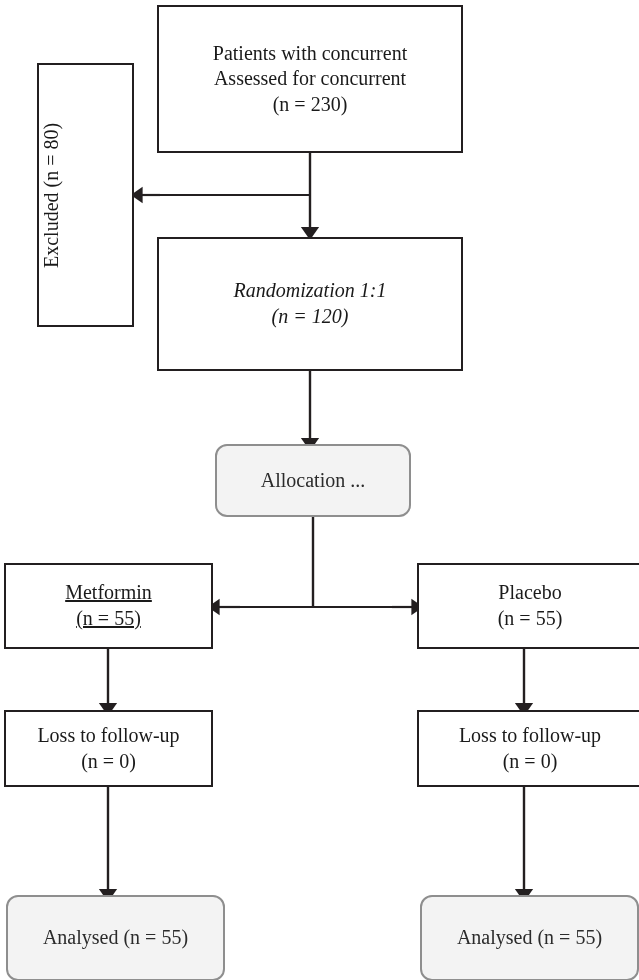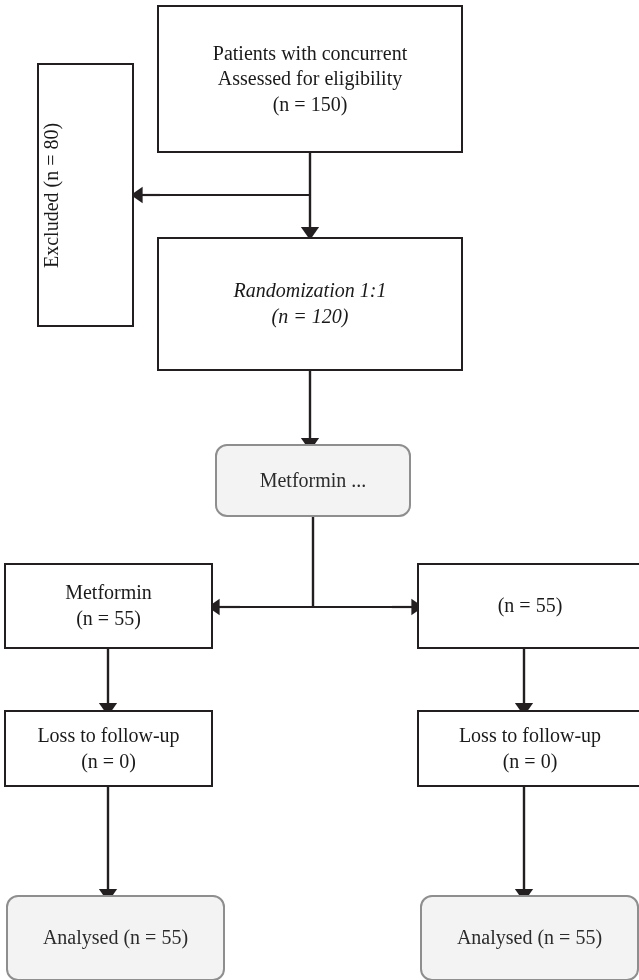--- a/index.html
+++ b/index.html
@@ -60,21 +60,21 @@
   }
   .node.vertical-text .lines {
     padding: 6px 0;
   }
 
   
   #node-screening   { left: 157px;  top: 5px;   width: 306px; height: 148px; }
   #node-excluded    { left: 37px;   top: 63px;  width: 97px;  height: 264px; }
   #node-random      { left: 157px;  top: 237px; width: 306px; height: 134px; font-style: italic; }
   #node-allocation  { left: 215px;  top: 444px; width: 196px; height: 73px;  font-size: 20px; }
-  #node-metformin   { left: 4px;    top: 563px; width: 209px; height: 86px;  }
+  #node-metformin   { left: 4px;    top: 563px; width: 209px; height: 86px; text-decoration: underline;  }
   #node-placebo     { left: 417px;  top: 563px; width: 226px; height: 86px;  }
   #node-loss-left   { left: 4px;    top: 710px; width: 209px; height: 77px;  }
   #node-loss-right  { left: 417px;  top: 710px; width: 226px; height: 77px;  }
   #node-analysed-l  { left: 6px;    top: 895px; width: 219px; height: 86px;  }
   #node-analysed-r  { left: 420px;  top: 895px; width: 219px; height: 86px;  }
 </style>
 </head>
 <body>
 
 <div id="diagram">
@@ -126,53 +126,54 @@
 
     <g>
       <line x1="524" y1="787" x2="524" y2="881" stroke="#231f20" stroke-width="2.4"></line>
       <line x1="524" y1="881" x2="524" y2="892" stroke="#231f20" stroke-width="2.4" marker-end="url(#arrow-down)"></line>
     </g>
   </svg>
 
   <div class="node" id="node-screening">
     <div class="lines">
       <span class="line">Patients with concurrent</span>
-      <span class="line">Assessed for eligibility</span>
-      <span class="line">(n = 150)</span>
+      <span class="line">Assessed for concurrent</span>
+      <span class="line">(n = 230)</span>
     </div>
   </div>
 
   <div class="node vertical-text" id="node-excluded">
     <div class="lines">
       <span class="line">Excluded (n = 80)</span>
     </div>
   </div>
 
   <div class="node" id="node-random">
     <div class="lines">
       <span class="line">Randomization 1:1</span>
       <span class="line">(n = 120)</span>
     </div>
   </div>
 
   <div class="node rounded" id="node-allocation">
     <div class="lines">
-      <span class="line">Metformin ...</span>
+      <span class="line">Allocation ...</span>
     </div>
   </div>
 
   <div class="node" id="node-metformin">
     <div class="lines">
       <span class="line">Metformin</span>
       <span class="line">(n = 55)</span>
     </div>
   </div>
 
   <div class="node" id="node-placebo">
     <div class="lines">
+      <span class="line">Placebo</span>
       <span class="line">(n = 55)</span>
     </div>
   </div>
 
   <div class="node" id="node-loss-left">
     <div class="lines">
       <span class="line">Loss to follow-up</span>
       <span class="line">(n = 0)</span>
     </div>
   </div>

